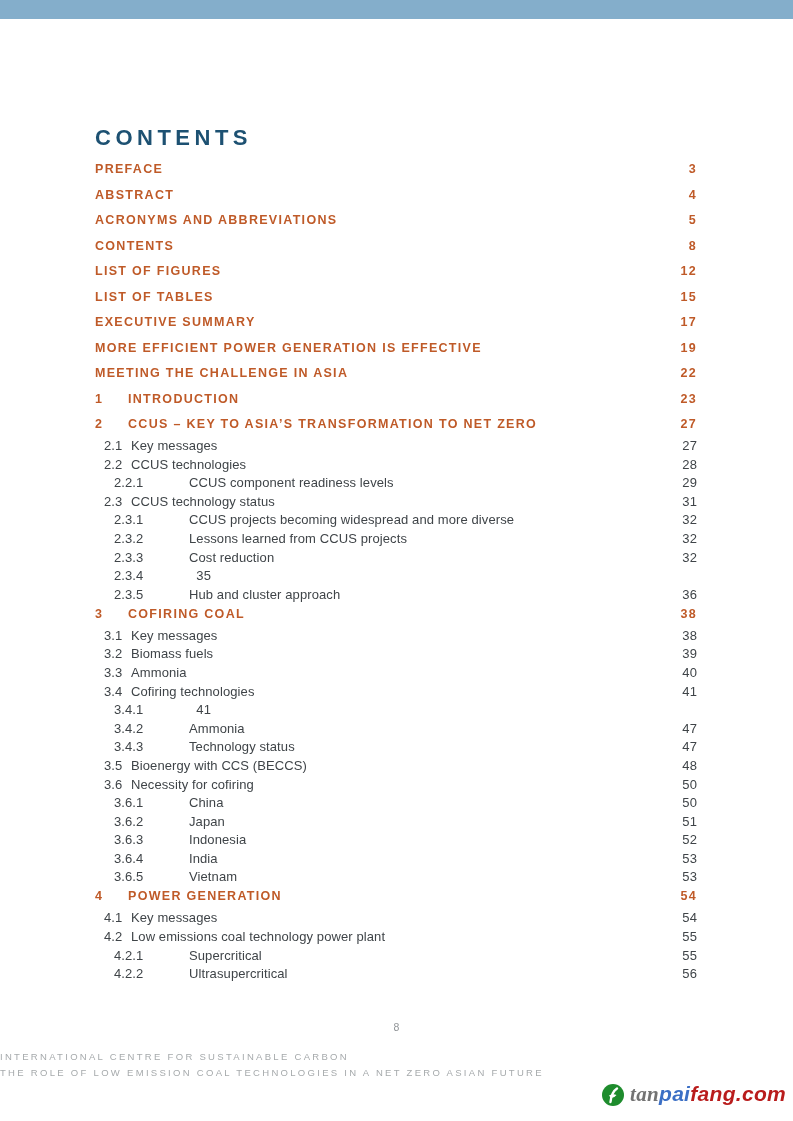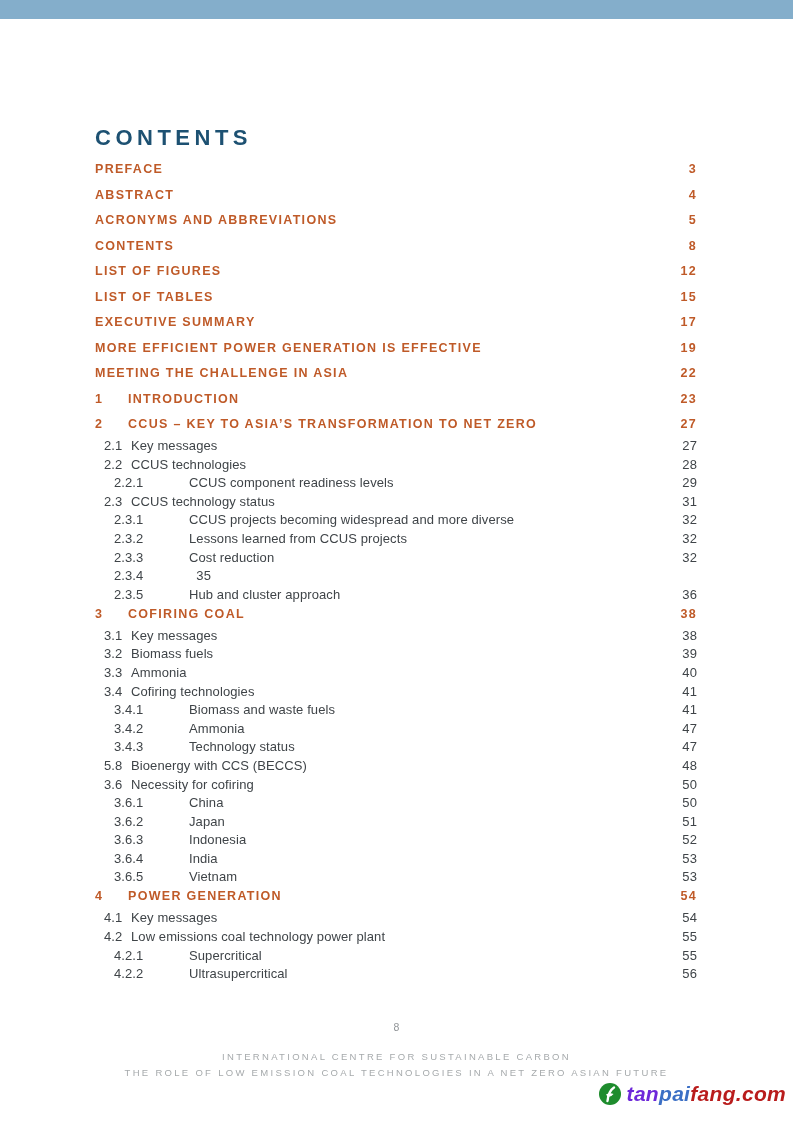--- a/index.html
+++ b/index.html
@@ -57,21 +57,21 @@
   .row.sub2 { padding-left:19px;gap:36px; }
   .row.sub2 .num { width:39px; }
 
   .folio {
     position:absolute; top:1021px; left:0;
     width:793px; text-align:center;
     color:#919598; font-size:10.5px; line-height:13px;
   }
   .footer-lines {
     position:absolute; top:1049px; left:0;
-    width:793px; text-align:center;
+    width:793px; 
     color:#A6AAAC; font-size:9.5px;
     letter-spacing:2.3px; line-height:16px;
   }
   .watermark {
     position:absolute; top:1082px; right:7px;
     display:flex; align-items:center;
     font-style:italic; font-weight:bold;
     font-size:21px; letter-spacing:0.3px;
   }
   .watermark .wm-icon { margin-right:5px; display:block; }
@@ -200,35 +200,34 @@
           <span class="label">Ammonia</span>
           <span class="page">40</span>
         </div>
         <div class="row sub1">
           <span class="num">3.4</span>
           <span class="label">Cofiring technologies</span>
           <span class="page">41</span>
         </div>
         <div class="row sub2">
           <span class="num">3.4.1</span>
-          <span class="label">Biomass and waste fuels</span>
           <span class="page">41</span>
         </div>
         <div class="row sub2">
           <span class="num">3.4.2</span>
           <span class="label">Ammonia</span>
           <span class="page">47</span>
         </div>
         <div class="row sub2">
           <span class="num">3.4.3</span>
           <span class="label">Technology status</span>
           <span class="page">47</span>
         </div>
         <div class="row sub1">
-          <span class="num">5.8</span>
+          <span class="num">3.5</span>
           <span class="label">Bioenergy with CCS (BECCS)</span>
           <span class="page">48</span>
         </div>
         <div class="row sub1">
           <span class="num">3.6</span>
           <span class="label">Necessity for cofiring</span>
           <span class="page">50</span>
         </div>
         <div class="row sub2">
           <span class="num">3.6.1</span>
@@ -292,14 +291,14 @@
   <div>INTERNATIONAL CENTRE FOR SUSTAINABLE CARBON</div>
   <div>THE ROLE OF LOW EMISSION COAL TECHNOLOGIES IN A NET ZERO ASIAN FUTURE</div>
 </div>
 
 <div class="watermark">
   <svg class="wm-icon" width="24" height="24" viewBox="0 0 24 24">
     <circle cx="12" cy="12" r="11" fill="#1E8C2D"></circle>
     <path d="M9.5 19 Q10.5 9 16 5.5" stroke="#ffffff" stroke-width="2.4" fill="none" stroke-linecap="round"></path>
     <path d="M8 12.5 Q12 10.5 15.5 12 Q13 15.5 9.5 14.5" fill="#ffffff"></path>
   </svg>
-  <span id="wm-text"><span class="wm-seg" style="color: #6d28d9;">tan</span><span class="wm-seg" style="color: rgb(59, 111, 197);">pai</span><span class="wm-seg" style="color: #b91c1c;">fang.com</span></span>
+  <span id="wm-text"><span class="wm-seg" style="color: #737373; font-family: Liberation Serif, serif;">tan</span><span class="wm-seg" style="color: rgb(59, 111, 197);">pai</span><span class="wm-seg" style="color: #b91c1c;">fang.com</span></span>
 </div>
 
 </body></html>

